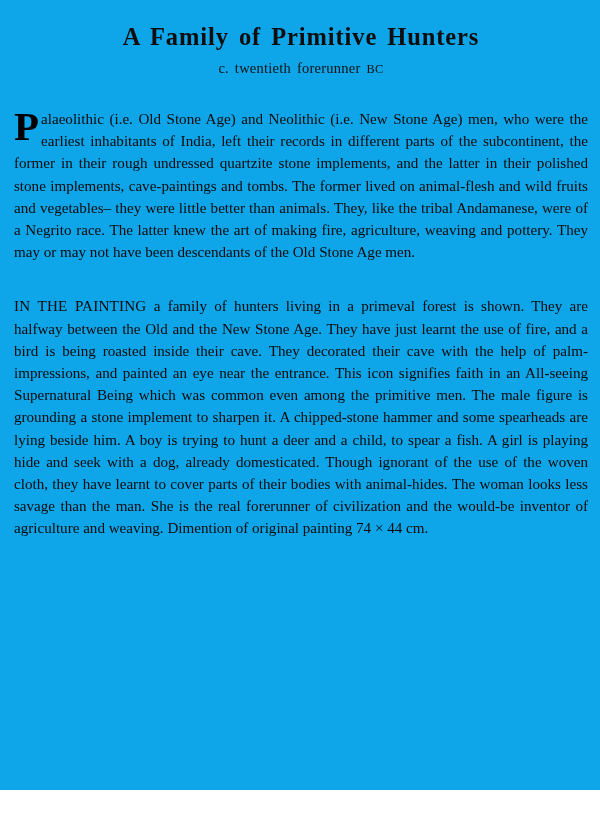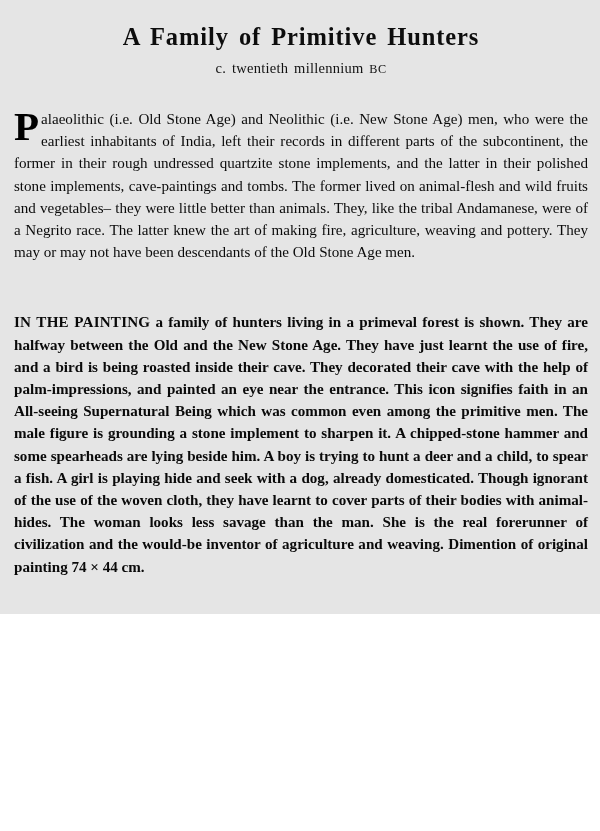--- a/index.html
+++ b/index.html
@@ -11,22 +11,22 @@
 
   body {
     font-family: "Liberation Serif", "DejaVu Serif", serif;
     color: #000000;
     -webkit-font-smoothing: antialiased;
   }
 
   .page {
     position: relative;
     width: 600px;
-    height: 614px;
-    background: #e5e5e5;
+    height: 790px;
+    background: #0ea5e9;
     overflow: hidden;
     box-sizing: border-box;
   }
 
   .content {
     position: absolute;
     left: 14px;
     top: 0;
     width: 574px;
   }
@@ -73,22 +73,21 @@
     color: #0a0a0a;
     margin: 0;
     hyphens: none;
   }
 
   .para-first {
     margin-top: 31px;
   }
 
   .para-second {
-    margin-top: 48px;
-    font-weight: bold;
+    margin-top: 32px;
   }
 
   
   .dropcap {
     float: left;
     font-family: "Liberation Serif", "DejaVu Serif", serif;
     font-weight: bold;
     font-size: 41px;
     line-height: 34px;
     padding: 1px 2px 0 0;
@@ -115,21 +114,21 @@
 </head>
 <body>
 
 <div class="page">
 
   <div class="content">
 
     <div class="title-block">
       <h1 class="doc-title">A Family of Primitive Hunters</h1>
       <div class="doc-subtitle">
-        <span>c. twentieth millennium </span><span class="smallcaps">BC</span>
+        <span>c. twentieth forerunner </span><span class="smallcaps">BC</span>
       </div>
     </div>
 
     <p class="body-text para-first">
       <span class="dropcap">P</span><span>alaeolithic (i.e. Old Stone Age) and Neolithic (i.e. New Stone Age) men, who were the earliest inhabitants of India, left their records in different parts of the subcontinent, the former in their rough undressed quartzite stone implements, and the latter in their polished stone implements, cave-paintings and tombs. The former lived on animal-flesh and wild fruits and vegetables– they were little better than animals. They, like the tribal Andamanese, were of a Negrito race. The latter knew the art of making fire, agriculture, weaving and pottery. They may or may not have been descendants of the Old Stone Age men.</span>
     </p>
 
     <p class="body-text para-second">
       <span class="lead-in">IN THE PAINTING</span><span> a family of hunters living in a primeval forest is shown. They are halfway between the Old and the New Stone Age. They have just learnt the use of fire, and a bird is being roasted inside their cave. They decorated their cave with the help of palm-impressions, and painted an eye near the entrance. This icon signifies faith in an All-seeing Supernatural Being which was common even among the primitive men. The male figure is grounding a stone implement to sharpen it. A chipped-stone hammer and some spearheads are lying beside him. A boy is trying to hunt a deer and a child, to spear a fish. A girl is playing hide and seek with a dog, already domesticated. Though ignorant of the use of the woven cloth, they have learnt to cover parts of their bodies with animal-hides. The woman looks less savage than the man. She is the real forerunner of civilization and the would-be inventor of agriculture and weaving. Dimention of original painting 74 × 44 cm.</span>
     </p>

